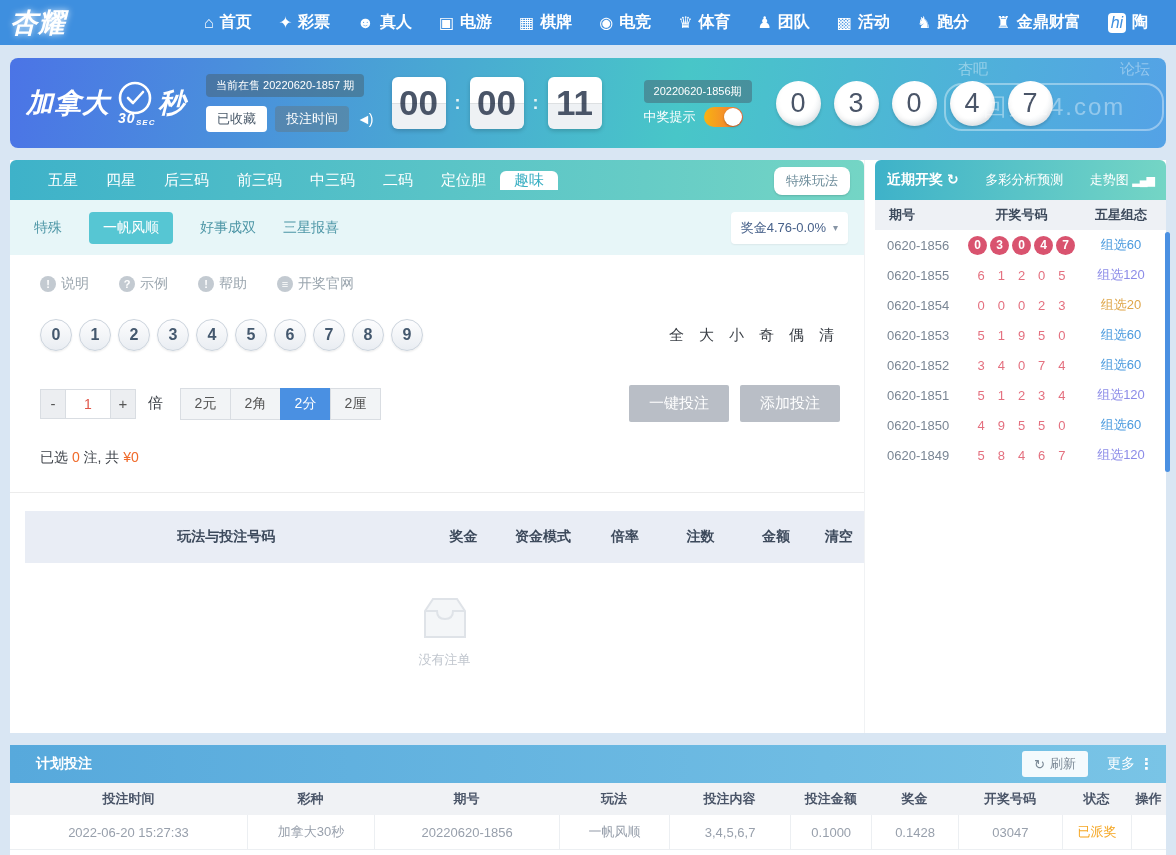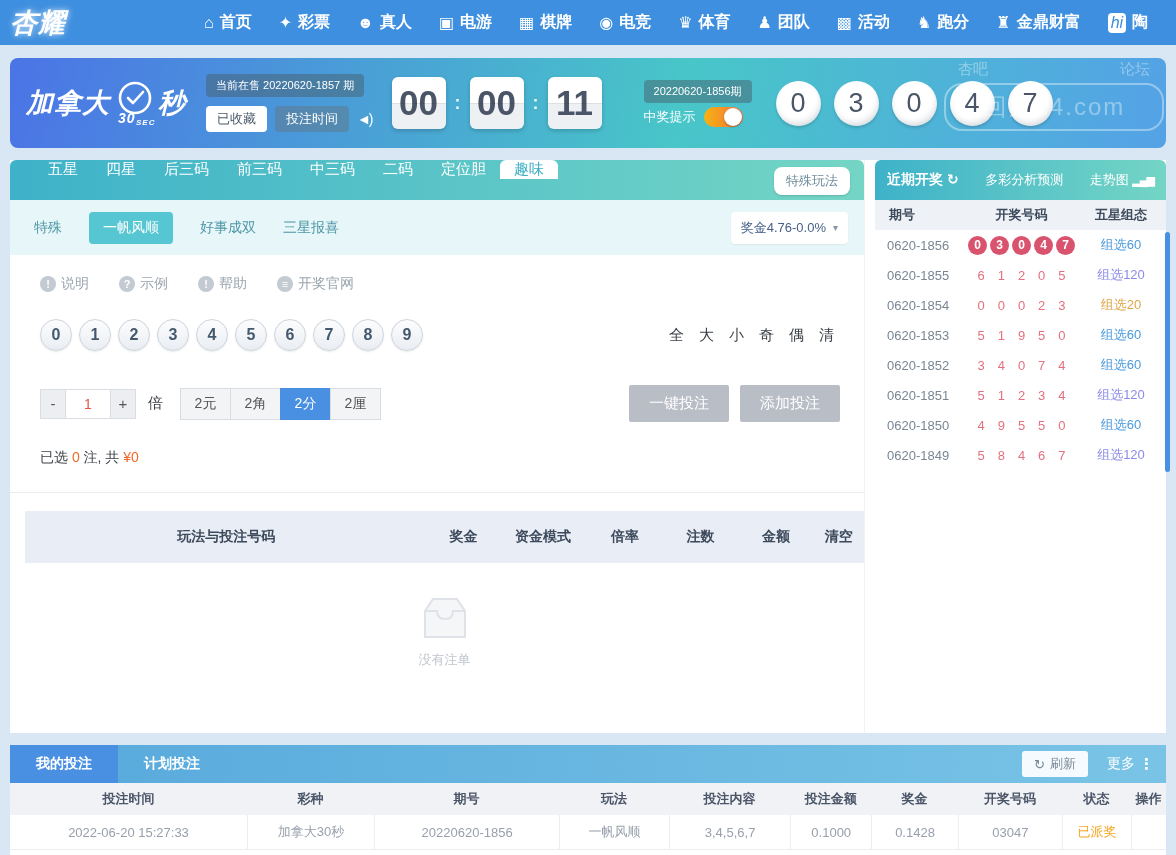--- a/index.html
+++ b/index.html
@@ -42,21 +42,21 @@
            box-shadow:inset 0 -3px 5px rgba(0,0,0,.08), 0 2px 3px rgba(0,0,0,.15); }
   .watermark { position:absolute; right:2px; top:0; text-align:center; color:rgba(255,255,255,.38); pointer-events:none; }
   .wm-top { display:flex; justify-content:space-between; padding:2px 14px 0; font-size:15px; width:220px; margin-left:auto; }
   .wm-main { margin-top:4px; border:2px solid rgba(255,255,255,.38); border-radius:18px; padding:6px 16px; font-size:24px; letter-spacing:2px; }
 
   
   .content { margin:12px 10px 0; height:573px; background:#fff; display:flex; }
   .mainpanel { flex:0 0 854px; border-right:1px solid #f0f2f4; }
   
   .ptabbar { height:40px; background:linear-gradient(90deg,#3eb2c9,#74d5c5); border-radius:6px 6px 0 0;
-             display:flex; align-items:flex-start; padding-left:24px; position:relative; }
+             display:flex; align-items:center; padding-left:24px; position:relative; }
   .ptab { color:#fff; font-size:15px; padding:0 14px; display:flex; align-items:center; cursor:pointer; }
   .ptab.active { background:#fff; color:#38aec2; border-radius:6px 6px 0 0; }
   .special-btn { position:absolute; right:14px; top:7px; background:#fff; border-radius:8px; padding:5px 12px;
                  font-size:13px; color:#6b8b99; cursor:pointer; box-shadow:0 1px 2px rgba(0,0,0,.15); }
   
   .subrow { height:55px; background:#e7f6f8; display:flex; align-items:center; padding:0 16px 0 24px; gap:27px; }
   .stab { font-size:14px; color:#4d96a6; cursor:pointer; }
   .stab.active { background:#56c6d3; color:#fff; padding:7px 14px; border-radius:4px; }
   .bonus-dd { margin-left:auto; background:#fff; border-radius:4px; padding:7px 10px; font-size:13px; color:#47618a;
               display:flex; align-items:center; gap:7px; cursor:pointer; box-shadow:0 1px 2px rgba(0,0,0,.06); }
@@ -457,21 +457,20 @@
           <span>7</span>
       </div>
       <div class="sr-pat pt-purple">组选120</div>
     </div>
     <div class="side-scroll"></div>
   </aside>
 </section>
 
 <section class="mybets">
   <div class="mbtabbar">
-    <div class="mbtab active">我的投注</div>
     <div class="mbtab">计划投注</div>
     <div class="refresh-btn">
       <span>↻</span>
       <span>刷新</span>
     </div>
     <div class="more-btn">
       <span>更多</span>
       <span class="more-dots">⋮</span>
     </div>
   </div>

